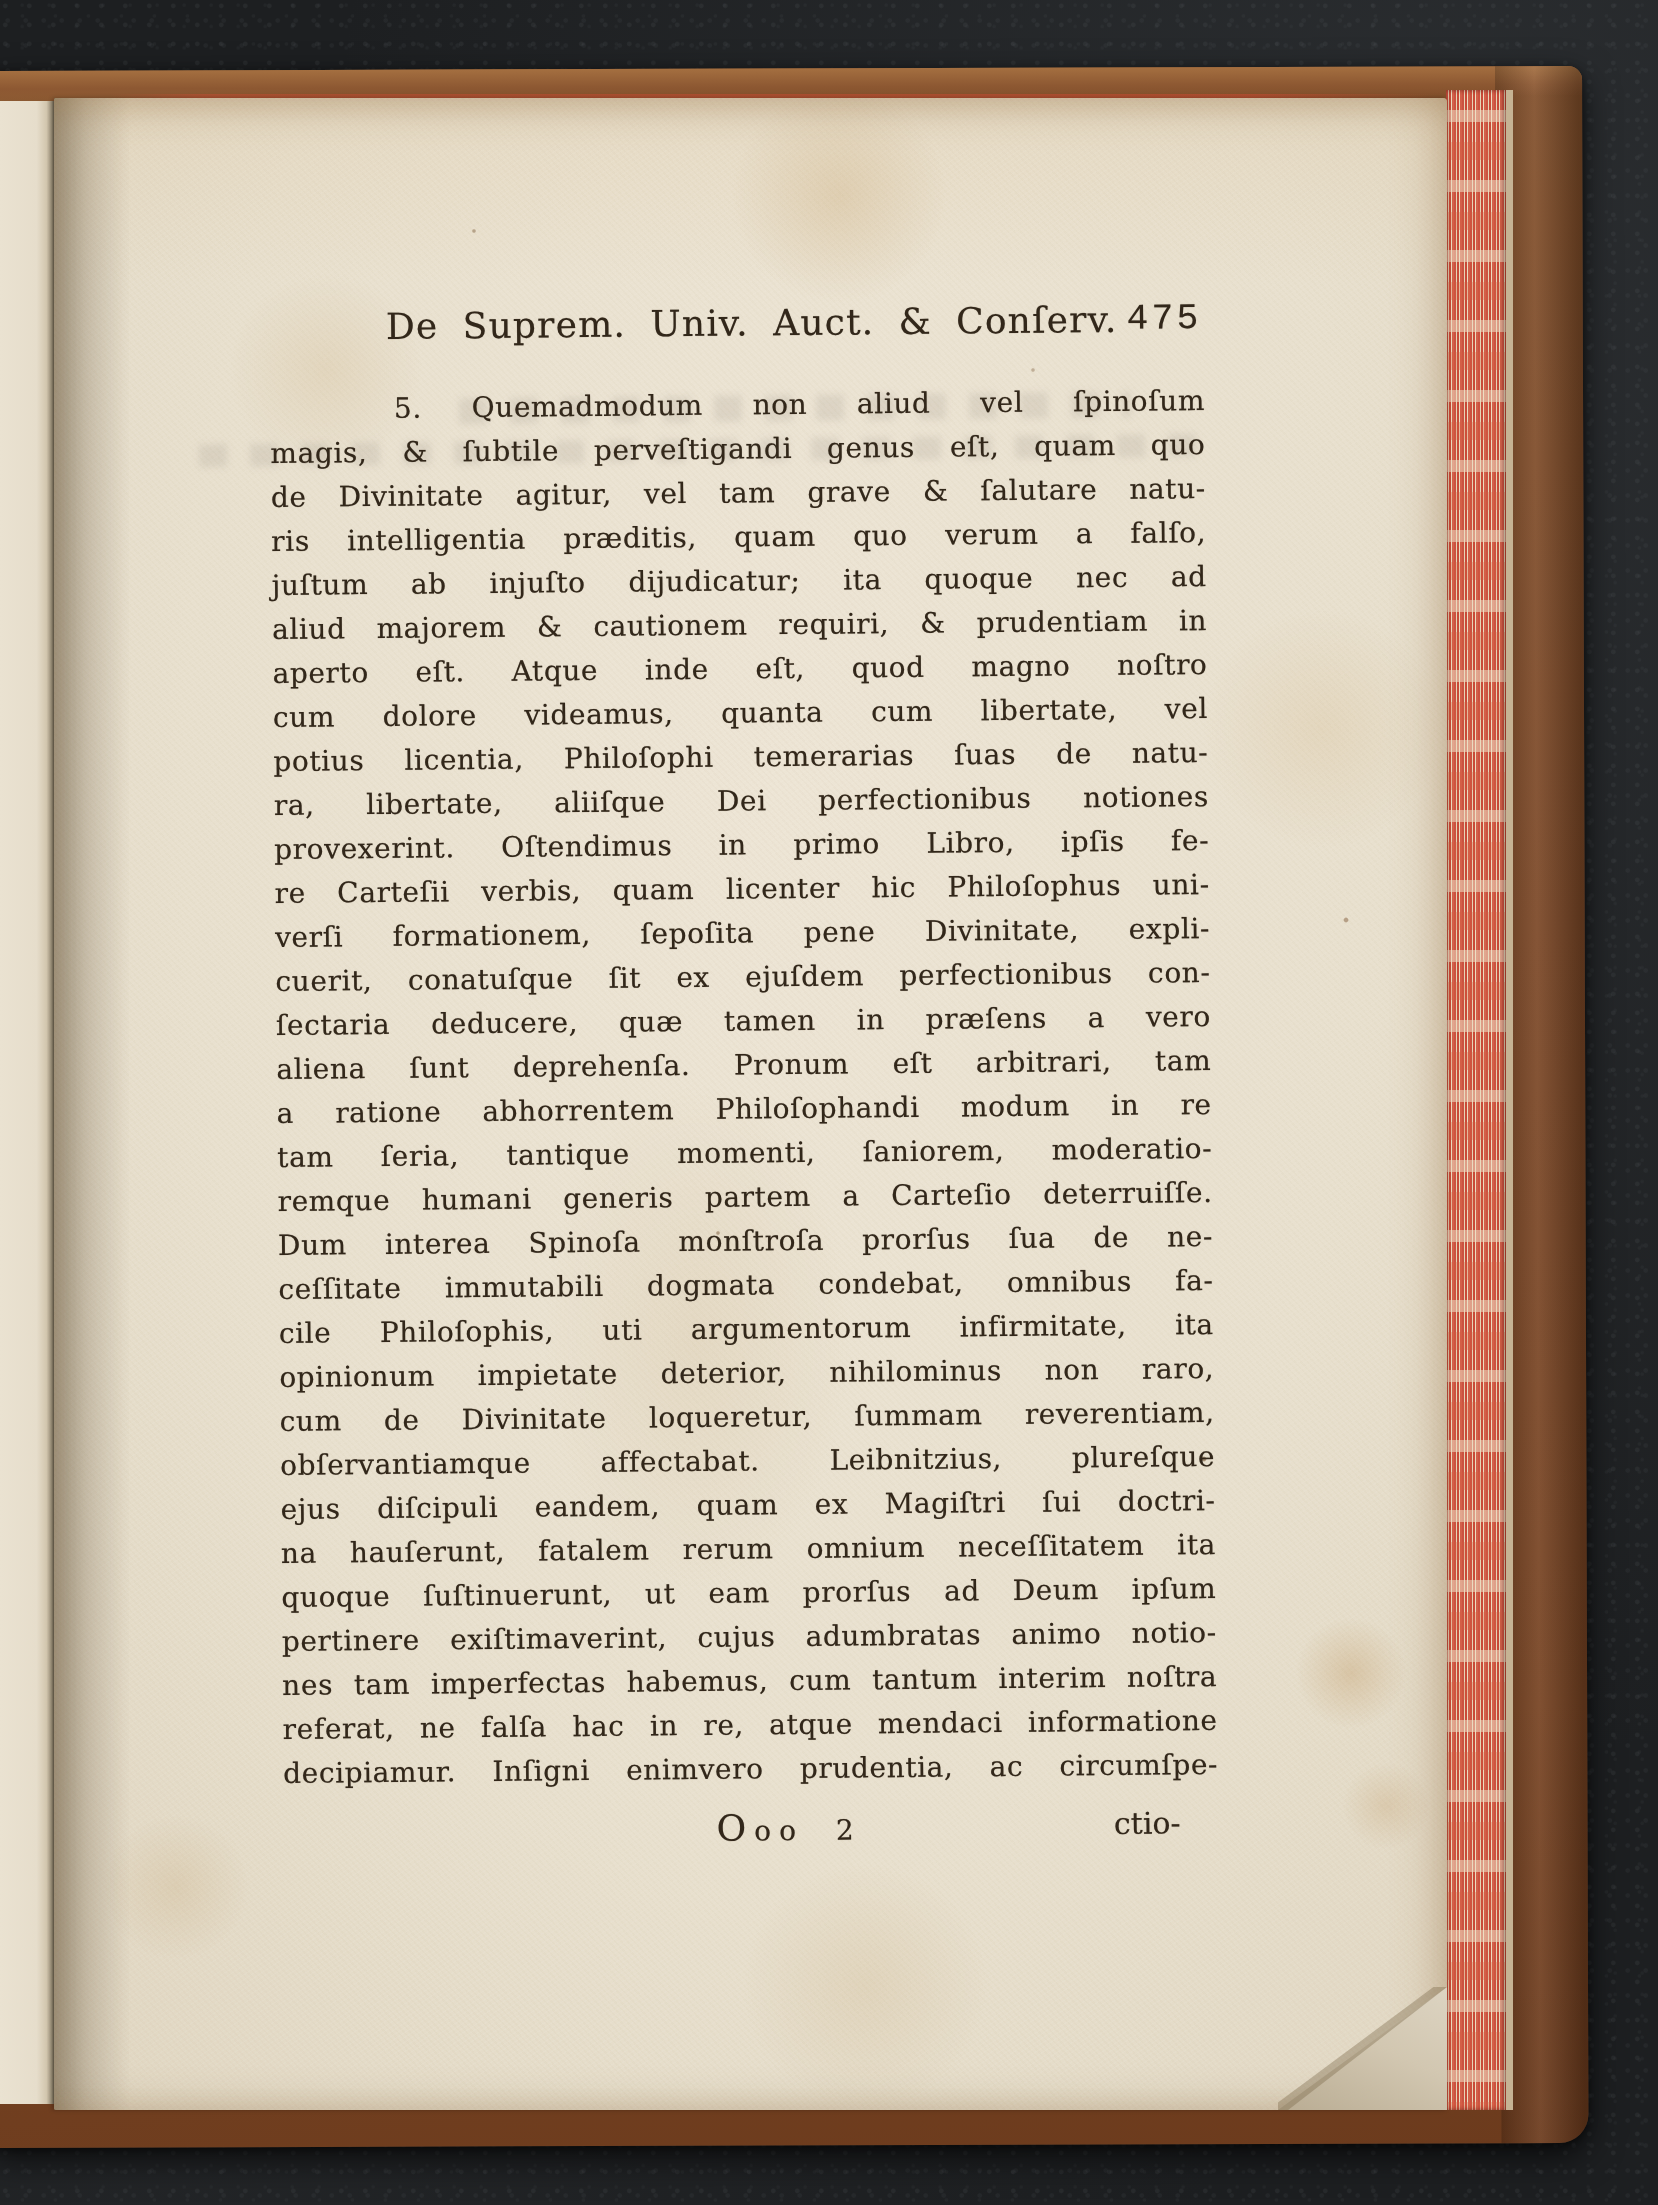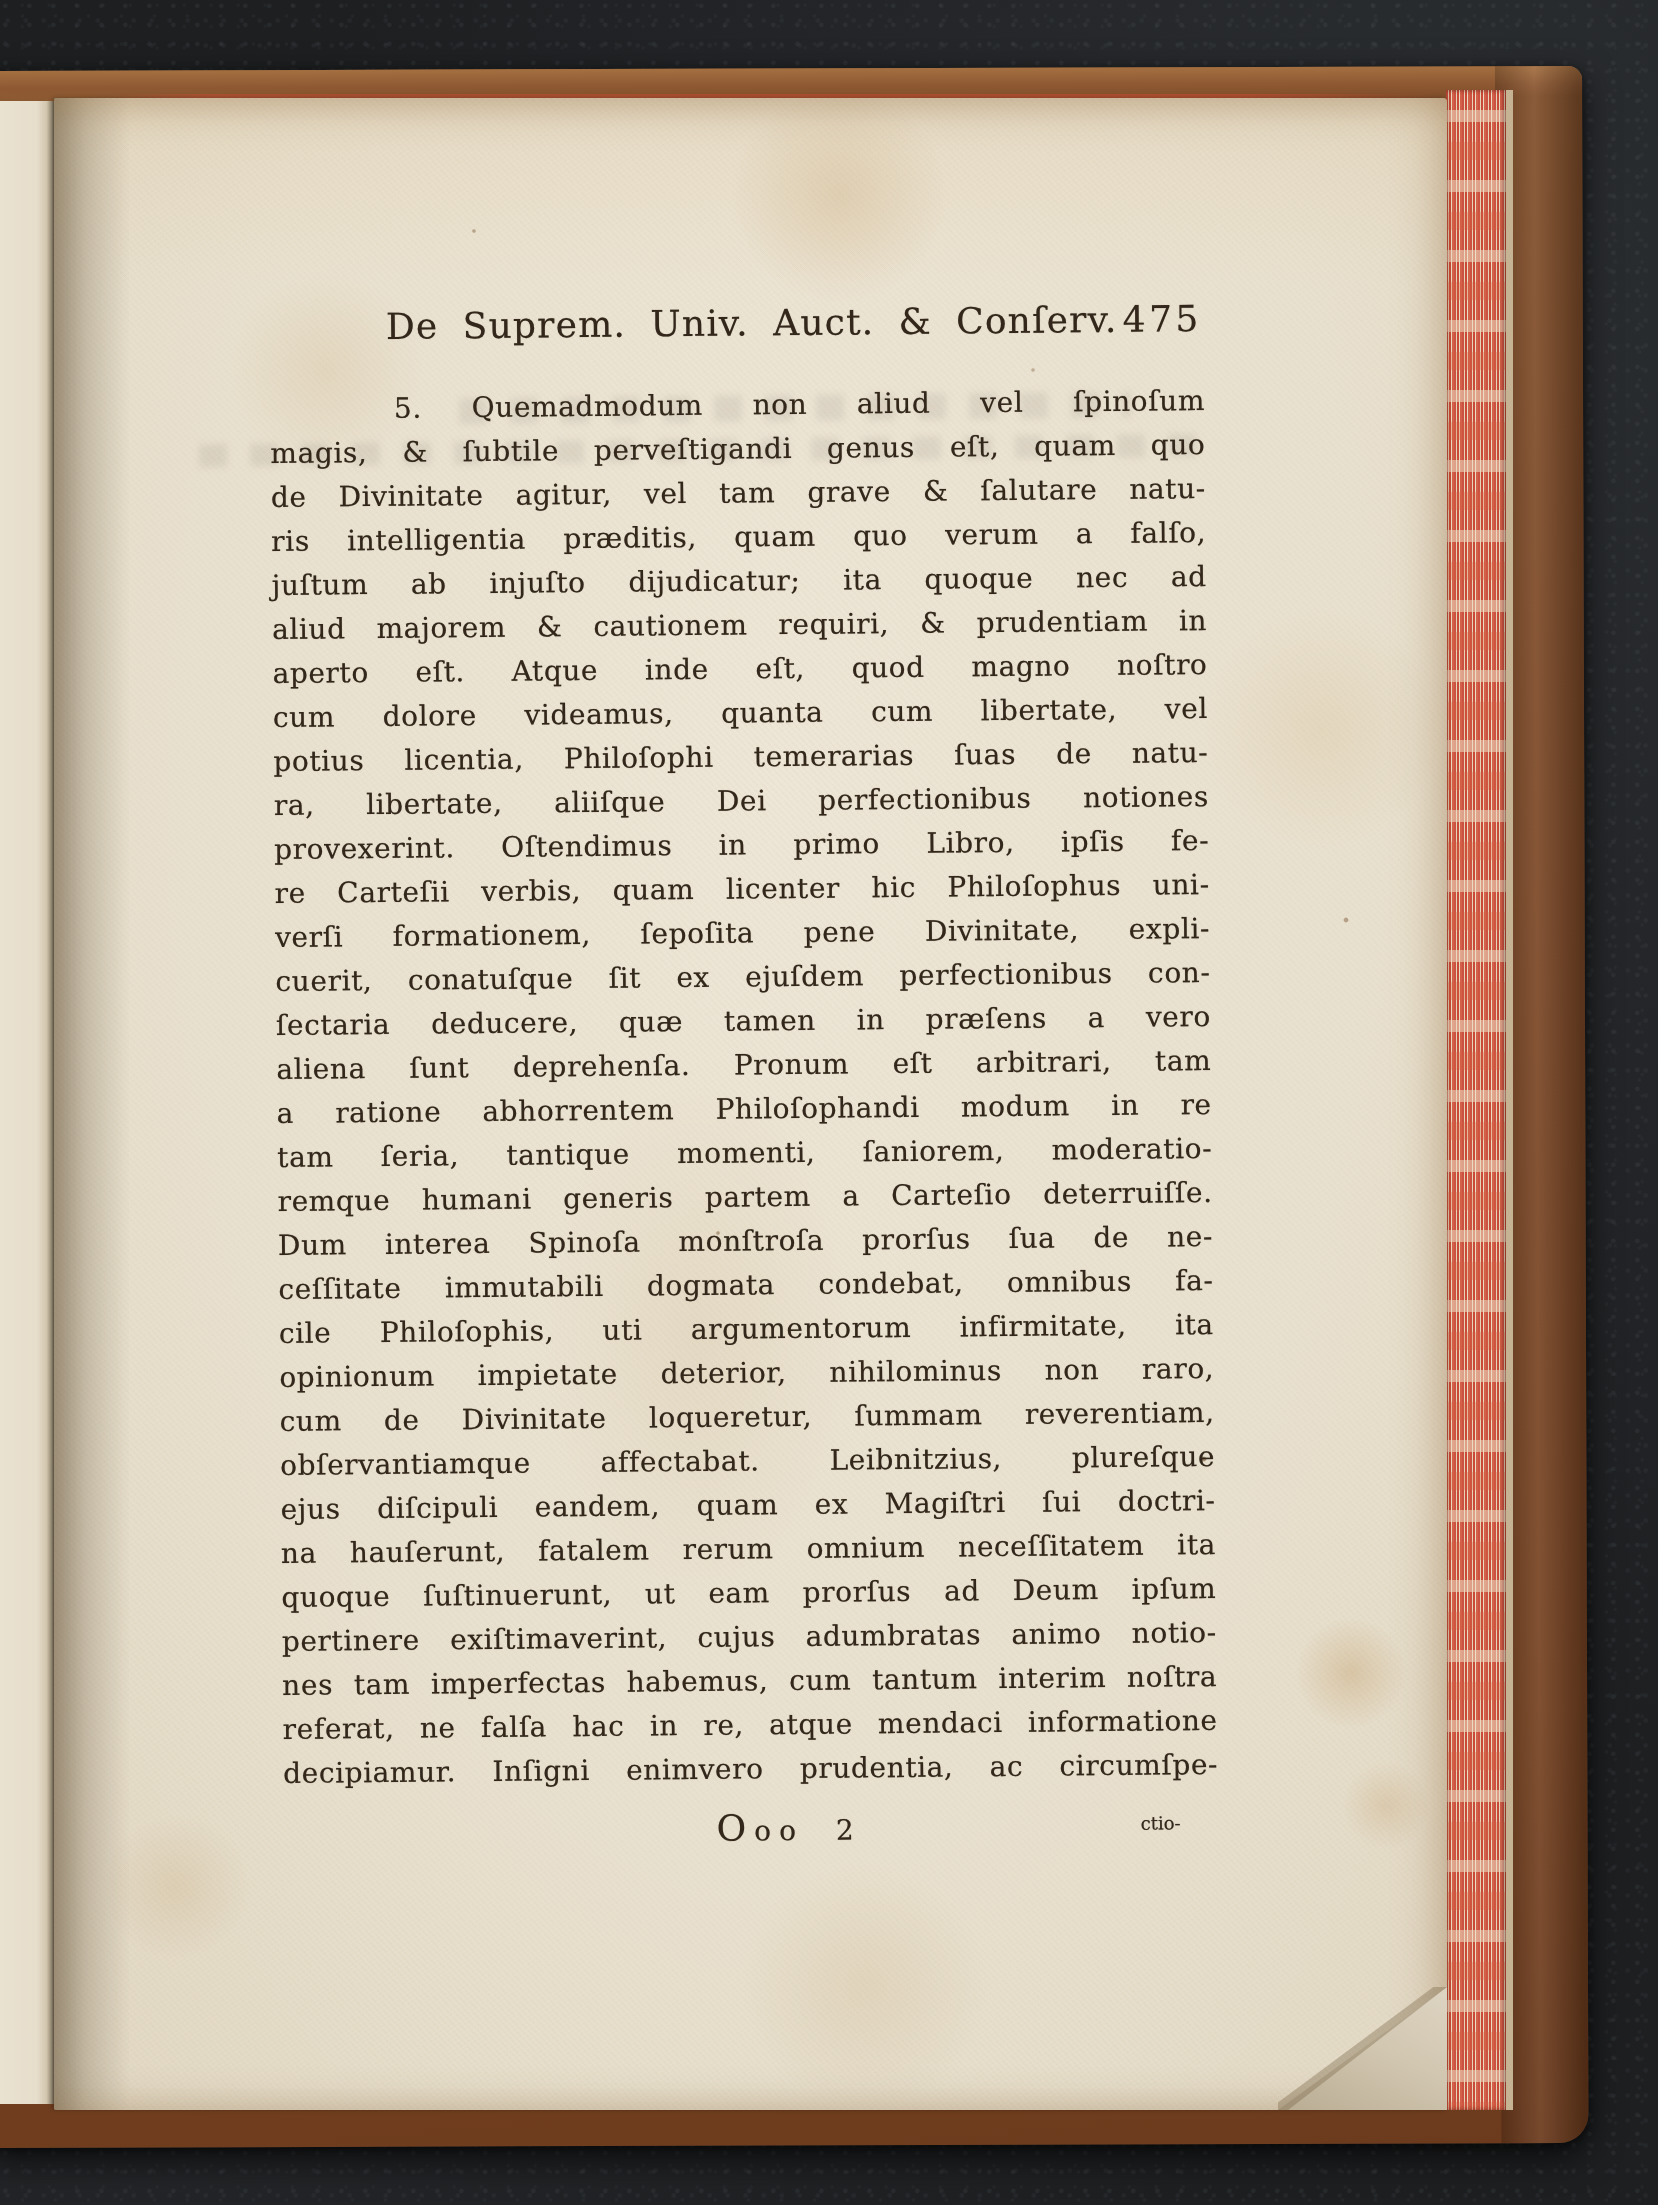--- a/index.html
+++ b/index.html
@@ -132,34 +132,34 @@
     color:#32271a;
     -webkit-text-stroke:0.3px rgba(50,39,26,.28);
     text-shadow:0 0 0.7px rgba(50,39,26,.38);
   }
   .header-line{
     position:relative;height:46px;line-height:46px;margin-bottom:37px;
     font-size:36px;letter-spacing:1.2px;word-spacing:11.6px;
     text-align:center;white-space:nowrap;
   }
   .header-line .title{position:relative;left:15px;}
-  .header-line .pagenum{position:absolute;right:2.3px;top:0;letter-spacing:3.5px;}
+  .header-line .pagenum{position:absolute;right:2.3px;top:0;letter-spacing:3.5px;font-family:Liberation Mono, monospace;}
   .line{
     height:44px;line-height:44px;font-size:28px;letter-spacing:0.6px;word-spacing:3.5px;
     text-align:justify;text-align-last:justify;text-justify:inter-word;
     white-space:nowrap;overflow:visible;
   }
   .line.indent{padding-left:124px;}
   .footer-line{position:relative;height:44px;margin-top:15px;font-size:28px;}
   .sig{
     position:absolute;left:50%;transform:translateX(calc(-50% + 38px));
     letter-spacing:8px;word-spacing:15px;line-height:44px;
   }
   .sig::first-letter{font-size:36px;}
-  .catchword{position:absolute;right:38px;font-size:18px;line-height:41px;margin-left:36px;}
+  .catchword{position:absolute;right:38px;font-size:30px;line-height:41px;margin-left:36px;}
 </style>
 </head>
 <body>
 
 <div class="backdrop"></div>
 
 <div class="book"></div>
 
 <div class="fore-edge"></div>
 <div class="top-red-edge"></div>

